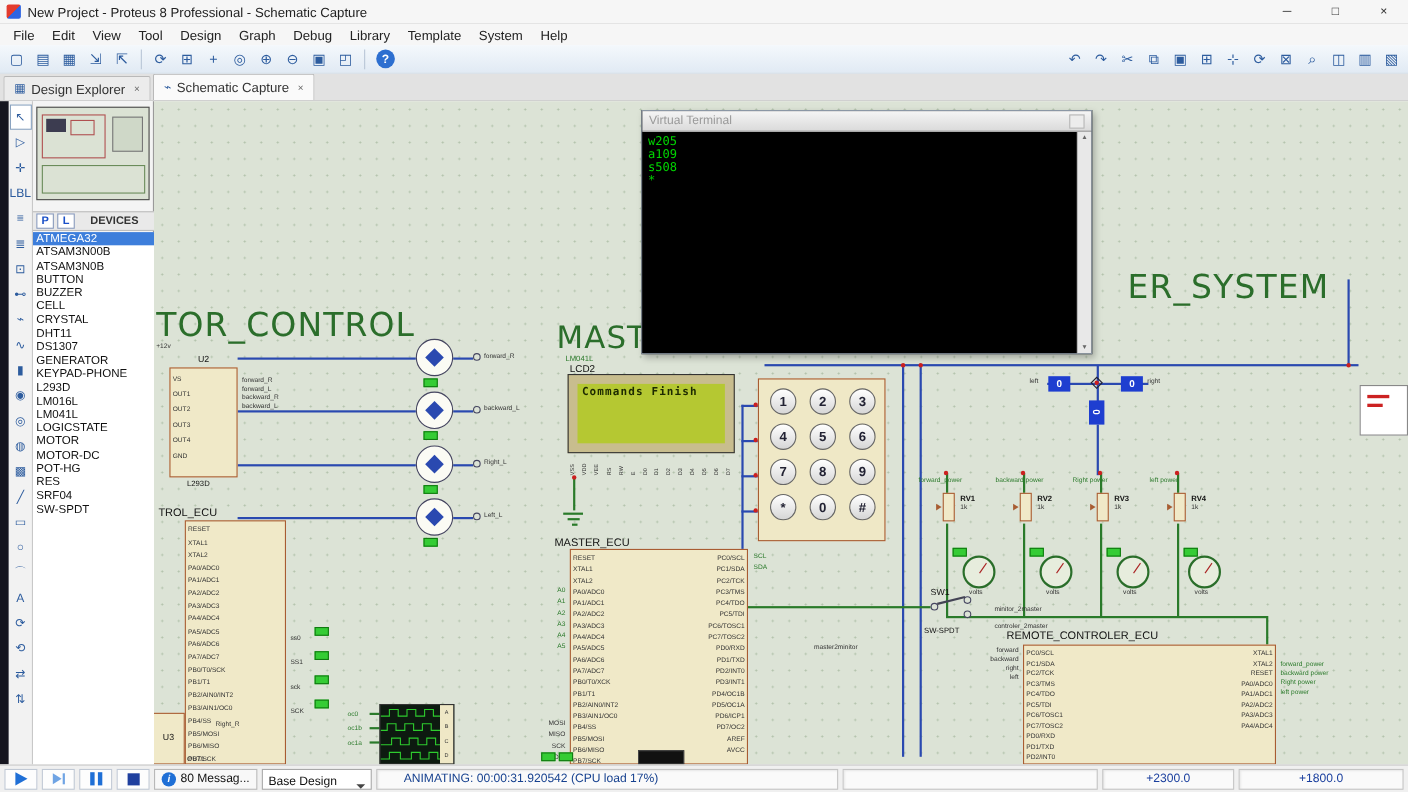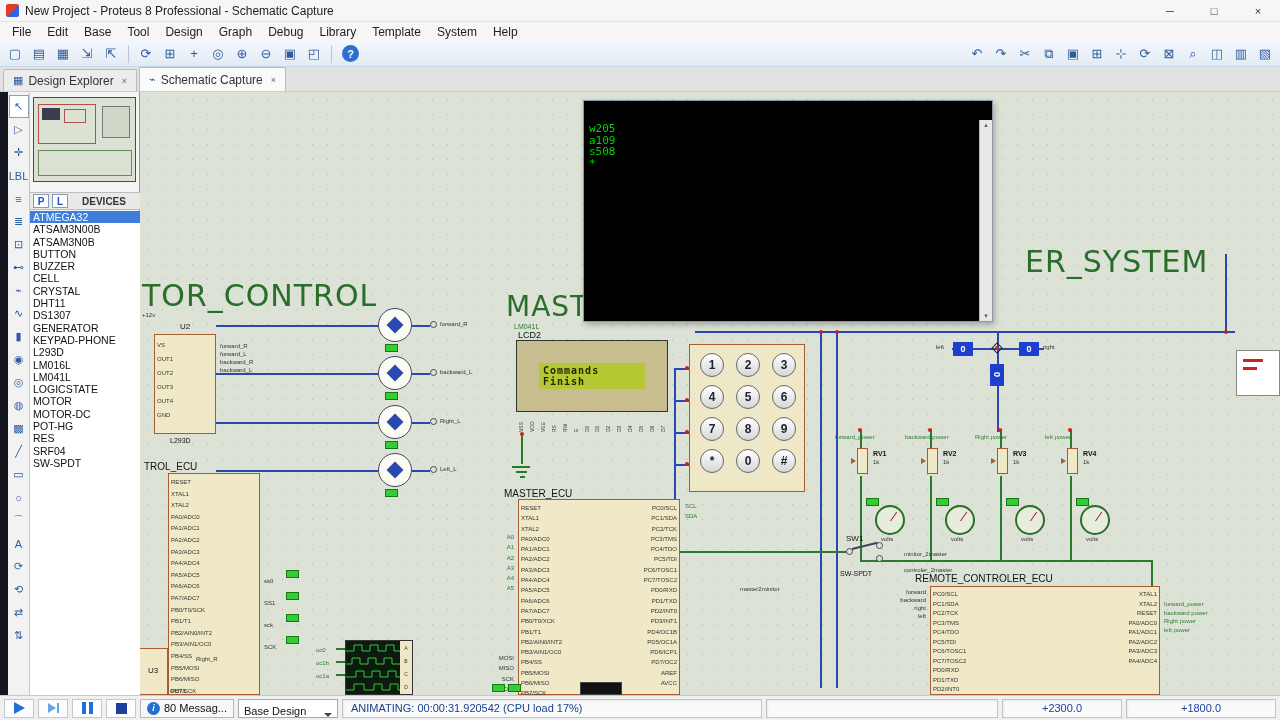--- a/index.html
+++ b/index.html
@@ -52,21 +52,21 @@
 .flowcol{position:absolute;font-size:6px;color:#333;line-height:8px;white-space:nowrap}
 .fg{color:#2b7a2b}
 .tinylbl{position:absolute;font-size:6px;color:#333;white-space:nowrap}
 .wire{position:absolute;background:#2a49b0}
 .wire.g{background:#2a7a2a}
 .dot{position:absolute;width:4px;height:4px;border-radius:50%;background:#cc2020}
 .ind{position:absolute;width:13px;height:8px;background:#35cc35;border:1px solid #117a11}
 .motor{position:absolute;width:34px;height:34px;border:1px solid #454560;border-radius:50%;background:#fbfbf4}
 .motor::after{content:"";position:absolute;left:10px;top:10px;width:12px;height:12px;background:#2a49b0;transform:rotate(45deg)}
 .term-circle{position:absolute;width:7px;height:7px;border:1px solid #454560;border-radius:50%;background:#dce3d6}
-.lcd-frame{position:absolute;background:#c8bd8e;border:1px solid #333;padding:22px}
+.lcd-frame{position:absolute;background:#c8bd8e;border:1px solid #333;padding:8px}
 .lcd-screen{width:100%;height:100%;background:#b5c832;position:relative}
 .lcd-text{position:absolute;left:4px;top:2px;font-family:"DejaVu Sans Mono",monospace;font-size:10px;font-weight:bold;color:#1d2a00;letter-spacing:1px}
 .lcd-pins{position:absolute;display:flex;justify-content:space-between}
 .lcd-pin{writing-mode:vertical-rl;transform:rotate(180deg);font-size:5px;color:#333;height:18px}
 .keypad{position:absolute;background:#efe8c6;border:1px solid #a85c32;padding:8px 10px 4px}
 .keys{display:grid;grid-template-columns:repeat(3,24px);grid-auto-rows:24px;column-gap:12px;row-gap:8px}
 .key{width:24px;height:24px;border-radius:50%;background:linear-gradient(#fff,#d6d6d6);border:1px solid #666;display:flex;align-items:center;justify-content:center;font-size:12px;font-weight:bold;color:#223}
 .bluebox{position:absolute;background:#1e3ed0;color:#fff;font-size:9px;font-weight:bold;display:flex;align-items:center;justify-content:center}
 .vbox{writing-mode:vertical-rl}
 .xmark{position:absolute;width:8px;height:8px;border:1px solid #223;transform:rotate(45deg);background:transparent}
@@ -108,21 +108,21 @@
 .step-shape{display:flex;align-items:center;gap:1px}
 .step-shape b{width:0;height:0;border-left:8px solid #6fa4e4;border-top:5px solid transparent;border-bottom:5px solid transparent}
 .step-shape i{width:2px;height:10px;background:#6fa4e4}
 .pause-shape{display:flex;gap:3px}
 .pause-shape i{width:4px;height:12px;background:#1f6fd6}
 .stop-shape{width:11px;height:11px;background:#1f3f9e}
 .msg-btn{height:19px;border:1px solid #b8b8b8;background:#f8f8f8;display:flex;align-items:center;gap:4px;padding:0 6px;white-space:nowrap}
 .info-ic{width:13px;height:13px;border-radius:50%;background:#1f6fd6;color:#fff;font-size:9px;font-weight:bold;font-style:italic;display:flex;align-items:center;justify-content:center}
 .combo{width:100px;height:19px;border:1px solid #a8a8a8;background:#fff;display:flex;align-items:flex-end;padding:0 5px;white-space:nowrap}
 .combo-arrow{margin-left:auto;width:0;height:0;border-top:4px solid #444;border-left:4px solid transparent;border-right:4px solid transparent}
-.status-field{height:19px;border:1px solid #c4c4c4;background:#fafafa;box-shadow:inset 1px 1px 2px rgba(0,0,0,.08);display:flex;align-items:center;padding:0 8px;color:#1a3f9e;white-space:nowrap}
+.status-field{height:19px;border:1px solid #c4c4c4;background:#fafafa;box-shadow:inset 1px 1px 2px rgba(0,0,0,.08);display:flex;align-items:center;padding:0 24px;color:#1a3f9e;white-space:nowrap}
 .status-field.main{width:420px;color:#16418f}
 .status-field.spacer{flex:1}
 .status-field.coord{justify-content:center}
 .status-field.coord.x{width:120px}
 .status-field.coord.y{width:150px}
 </style>
 </head>
 <body>
 
 <div class="titlebar">
@@ -131,21 +131,21 @@
   <span class="win-btns">
     <span class="win-btn">─</span>
     <span class="win-btn">□</span>
     <span class="win-btn">×</span>
   </span>
 </div>
 
 <div class="menubar">
     <span class="menu-item">File</span>
     <span class="menu-item">Edit</span>
-    <span class="menu-item">Base</span>
+    <span class="menu-item">View</span>
     <span class="menu-item">Tool</span>
     <span class="menu-item">Design</span>
     <span class="menu-item">Graph</span>
     <span class="menu-item">Debug</span>
     <span class="menu-item">Library</span>
     <span class="menu-item">Template</span>
     <span class="menu-item">System</span>
     <span class="menu-item">Help</span>
   </div>
 
@@ -639,20 +639,24 @@
       </div>
   </div>
 
   <div style="position:absolute;left:440px;top:590px;width:42px;height:13px;background:#111;border:1px solid #444"></div>
   <div class="whitebox" style="left:1096px;top:258px;width:44px;height:46px">
     <div class="redbar" style="left:6px;top:8px;width:20px;height:3px"></div>
     <div class="redbar" style="left:6px;top:16px;width:14px;height:3px"></div>
   </div>
 
   <div class="vterm">
+    <div class="vterm-title">
+      <span class="vterm-title-text">Virtual Terminal</span>
+      <span class="vterm-close"></span>
+    </div>
     <div class="vterm-body">
         <div>w205</div>
         <div>a109</div>
         <div>s508</div>
         <div>*</div>
       </div>
     <div class="vterm-scroll">
       <span>▲</span>
       <span>▼</span>
     </div>

